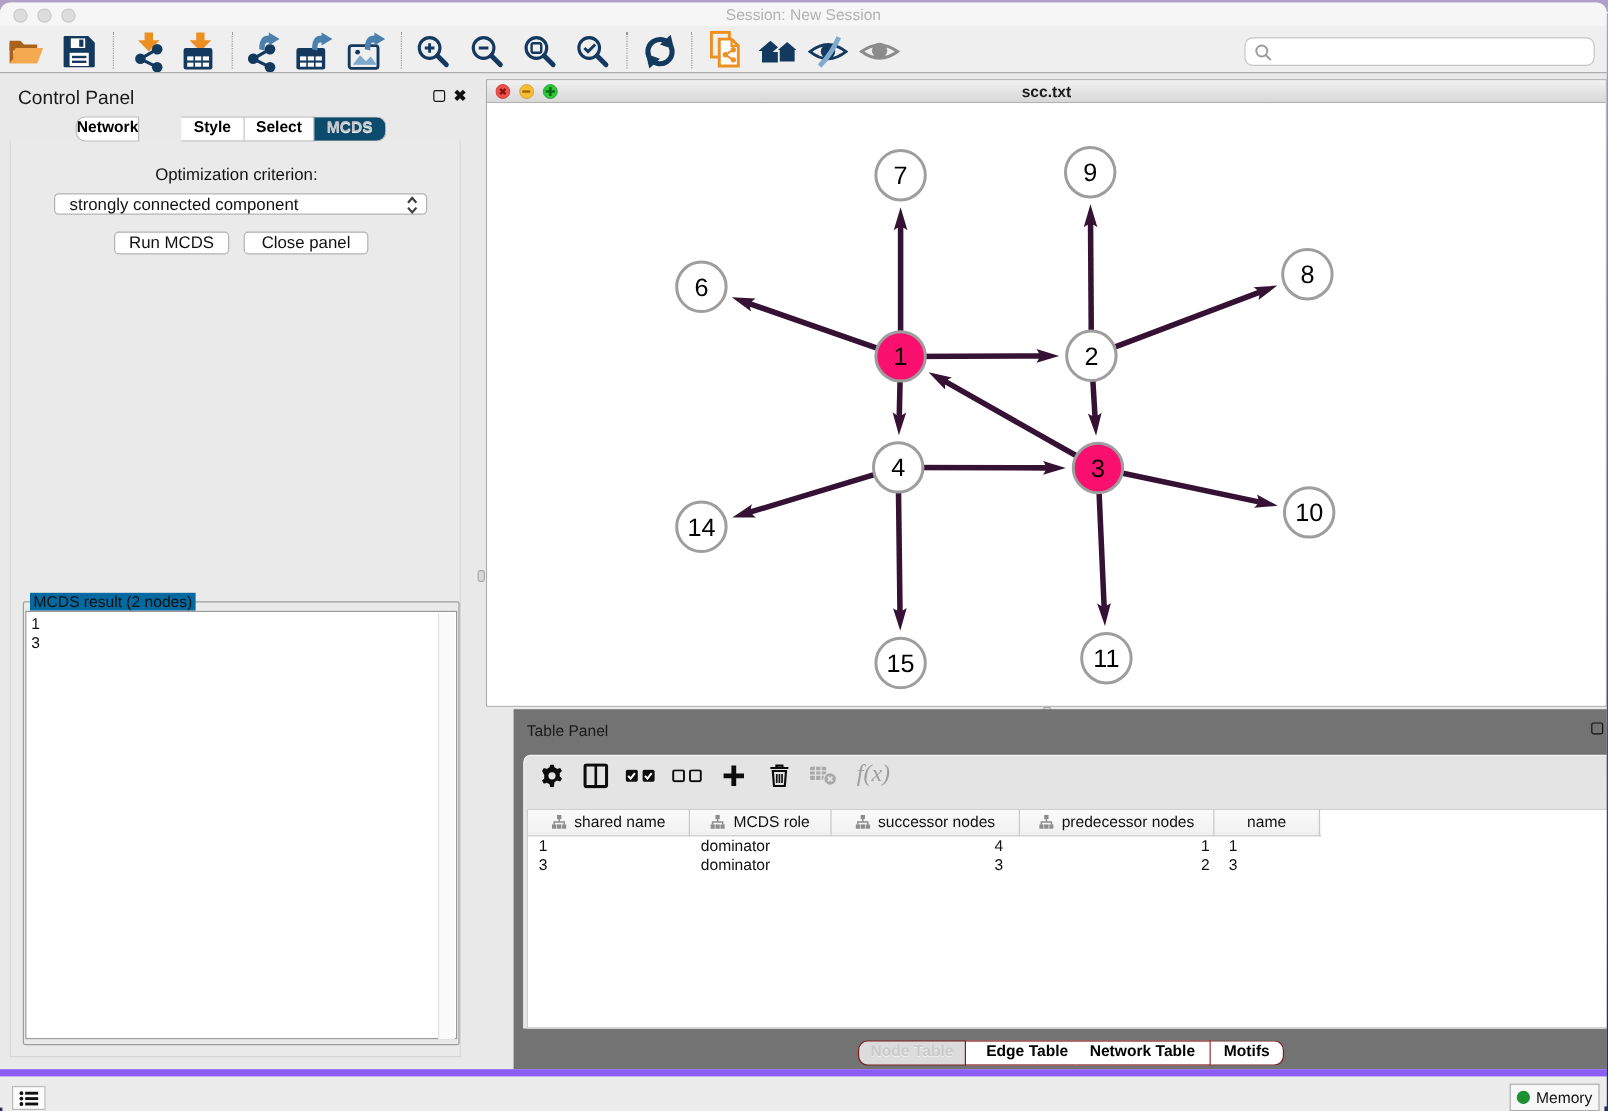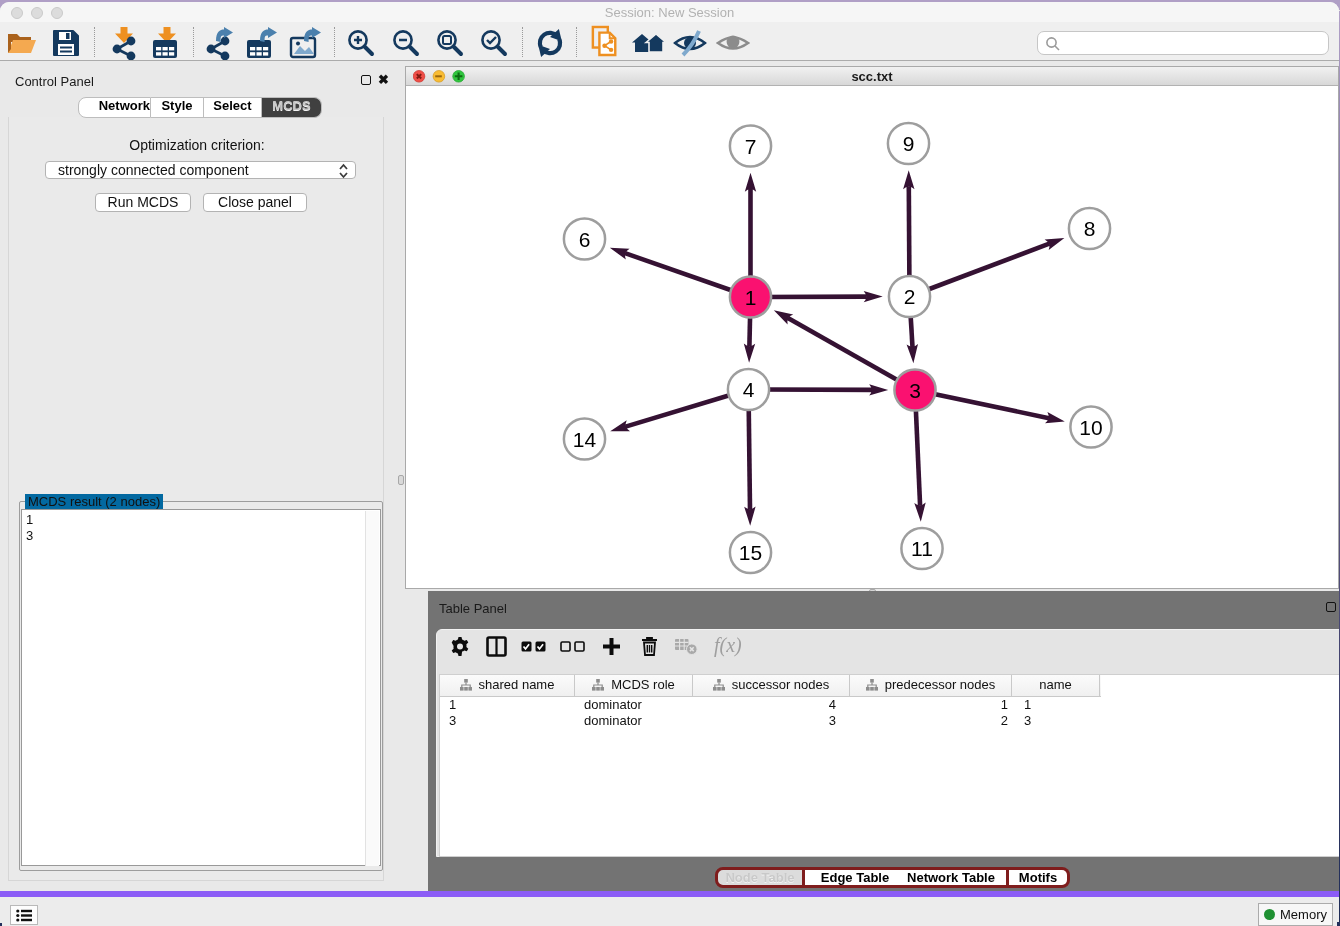--- a/index.html
+++ b/index.html
@@ -7,21 +7,21 @@
 #desktop-top{left:0;top:0;width:1340px;height:10px;background:#b09fc6;}
 #win{left:0;top:2px;width:1339px;height:924px;background:#e9e9e9;border-radius:9px 9px 0 0;overflow:hidden;}
 #titlebar{left:0;top:0;width:1339px;height:20px;background:#f6f6f6;}
 .tl{position:absolute;top:4.5px;width:12px;height:12px;border-radius:50%;background:#dcdcdc;border:1px solid #c9c9c9;}
 #title-txt{width:100%;text-align:center;top:3px;font-size:13px;color:#b2b2b2;}
 #toolbar{left:0;top:20px;width:1339px;height:39px;background:#efefef;border-bottom:1px solid #ababab;}
 .sep{position:absolute;top:5px;height:30px;width:0;border-left:1px dotted #9a9a9a;}
 #searchbox{left:1037px;top:9px;width:292px;height:24px;background:#fff;border:1px solid #c6c6c6;border-radius:7px;}
 
 #cpanel{left:0;top:60px;width:392px;height:829px;background:#e9e9e9;}
-#cp-head{left:15px;top:12px;font-size:13px;color:#1a1a1a;}
+#cp-head{left:15px;top:12px;font-size:16px;color:#1a1a1a;}
 #cp-float{left:361px;top:13px;width:10px;height:10px;border:1.5px solid #111;border-radius:2px;}
 #cp-x1{left:378px;top:10px;font-size:13px;font-weight:bold;color:#111;}
 .tabrow{position:absolute;top:35px;font-weight:bold;height:21px;background:#fff;border:1px solid #bdbdbd;font-size:13px;
  text-align:center;color:#000;line-height:16px;}
 #cp-body{left:8px;top:55px;width:376px;height:764px;background:#eaeaea;border:1px solid #d6d6d6;border-top:none;}
 #opt-label{left:0;top:20px;width:376px;text-align:center;font-size:14px;color:#111;}
 #combo{left:36px;top:44px;width:311px;height:18px;background:#fff;border:1px solid #b3b3b3;border-radius:4px;font-size:14px;padding-left:12px;line-height:16px;color:#111;}
 .btn{position:absolute;height:19px;background:#fff;border:1px solid #b3b3b3;border-radius:4px;font-size:14px;text-align:center;color:#111;line-height:17px;}
 #groupbox{left:10px;top:384px;width:364px;height:370px;border:1px solid #9d9d9d;border-radius:2px;}
 #gb-label{left:5px;top:-8px;background:#0369a1;padding:0 3px;font-size:13px;color:#111;}
@@ -38,21 +38,21 @@
 #tpanel{left:428px;top:589px;width:934px;height:300px;background:#737373;}
 #tp-head{left:11px;top:10px;font-size:13px;color:#1a1a1a;}
 #tp-float{left:898px;top:11px;width:10px;height:10px;border:1.5px solid #111;border-radius:2px;}
 #tp-x{left:915px;top:9px;font-size:13px;font-weight:bold;color:#111;}
 #tp-box{left:8px;top:38px;width:922px;height:228px;background:#e4e4e4;border:1px solid #f2f2f2;border-radius:6px 6px 0 0;}
 #tp-table{left:2px;top:44px;width:918px;height:183px;background:#fff;border:1px solid #cfcfcf;}
 #thead{left:0;top:0;width:661px;height:22px;background:linear-gradient(#fbfbfb,#f0f0f0);border-bottom:1px solid #c9c9c9;font-size:13px;color:#111;}
 .th{position:absolute;top:0;height:22px;border-right:1px solid #c9c9c9;text-align:center;line-height:20px;}
 .td{position:absolute;font-size:13px;color:#111;}
 #tabbar{left:287px;top:276px;height:21px;font-size:14px;}
-.btab{position:absolute;top:0;height:21px;background:#fff;border:3px solid #7f1d1d;text-align:center;line-height:16px;color:#000;font-weight:bold;font-size:13px;}
+.btab{position:absolute;top:0;height:21px;background:#fff;border:1px solid #7f1d1d;text-align:center;line-height:16px;color:#000;font-weight:bold;font-size:13px;}
 
 #statusbar{left:0;top:889px;width:1340px;height:35px;background:#ececec;border-top:6px solid #8b5cf6;}
 #sb-btn{left:10px;top:8px;width:28px;height:20px;background:#fdfdfd;border:1px solid #b9b9b9;}
 #mem-btn{left:1258px;top:6px;width:75px;height:23px;background:#f7f7f7;border:1px solid #ababab;font-size:13px;color:#111;text-align:center;line-height:21px;}
 #rightedge{left:1338.5px;top:11px;width:1.5px;height:915px;background:linear-gradient(#b2a2c8,#8f81ad 15%,#57517d 55%,#1d2b56);}
 </style></head>
 <body>
 <div id="desktop-top" class="abs"></div>
 <div id="win" class="abs">
   <div id="titlebar" class="abs">
@@ -203,24 +203,24 @@
       <div class="btn abs" style="left:86px;top:76px;width:96px;">Run MCDS</div>
       <div class="btn abs" style="left:194px;top:76px;width:104px;">Close panel</div>
       <div id="groupbox" class="abs">
         <div id="gb-label" class="abs">MCDS result (2 nodes)</div>
         <div id="gb-white" class="abs">
           <div id="gb-text" class="abs">1<br>3</div>
           <div id="gb-scroll" class="abs"></div>
         </div>
       </div>
     </div>
-    <div class="tabrow" style="left:78px;width:73px;border-radius:8px 0 0 8px;text-align:right;">Network</div>
+    <div class="tabrow" style="left:63px;width:53px;border-radius:8px 0 0 8px;">Network</div>
     <div class="tabrow" style="left:151px;width:53px;border-left:none;">Style</div>
     <div class="tabrow" style="left:204px;width:58px;border-left:none;">Select</div>
-    <div class="tabrow" style="left:262px;width:60px;border-left:none;border-radius:0 8px 8px 0;background:#404040;color:#c6c6c6;text-shadow:0 1px 0 #f5f5f5;">MCDS</div>
+    <div class="tabrow" style="left:262px;width:60px;border-left:none;border-radius:0 8px 8px 0;background:#0c4a6e;color:#c6c6c6;text-shadow:0 1px 0 #f5f5f5;">MCDS</div>
   </div>
   <div class="abs" style="left:398px;top:473px;width:6px;height:10px;background:#d9d9d9;border:1px solid #a8a8a8;border-radius:2px;"></div>
   <div id="netwin" class="abs">
     <div id="net-titlebar" class="abs">
       <svg class="abs" style="left:7px;top:3px" width="60" height="13" viewBox="0 0 60 13">
       <circle cx="6" cy="6.3" r="5.8" fill="#f04e47" stroke="#ce3f39" stroke-width="0.8"></circle>
       <path d="M3.8 4.1 L8.2 8.5 M8.2 4.1 L3.8 8.5" stroke="#821a12" stroke-width="2"></path>
       <circle cx="25.9" cy="6.3" r="5.8" fill="#f9bc33" stroke="#d7a02b" stroke-width="0.8"></circle>
       <rect x="2.6" y="5.3" width="6.6" height="2" fill="#9a670e" transform="translate(19.6,0)"></rect>
       <circle cx="45.6" cy="6.3" r="5.8" fill="#30c53e" stroke="#27a834" stroke-width="0.8"></circle>

